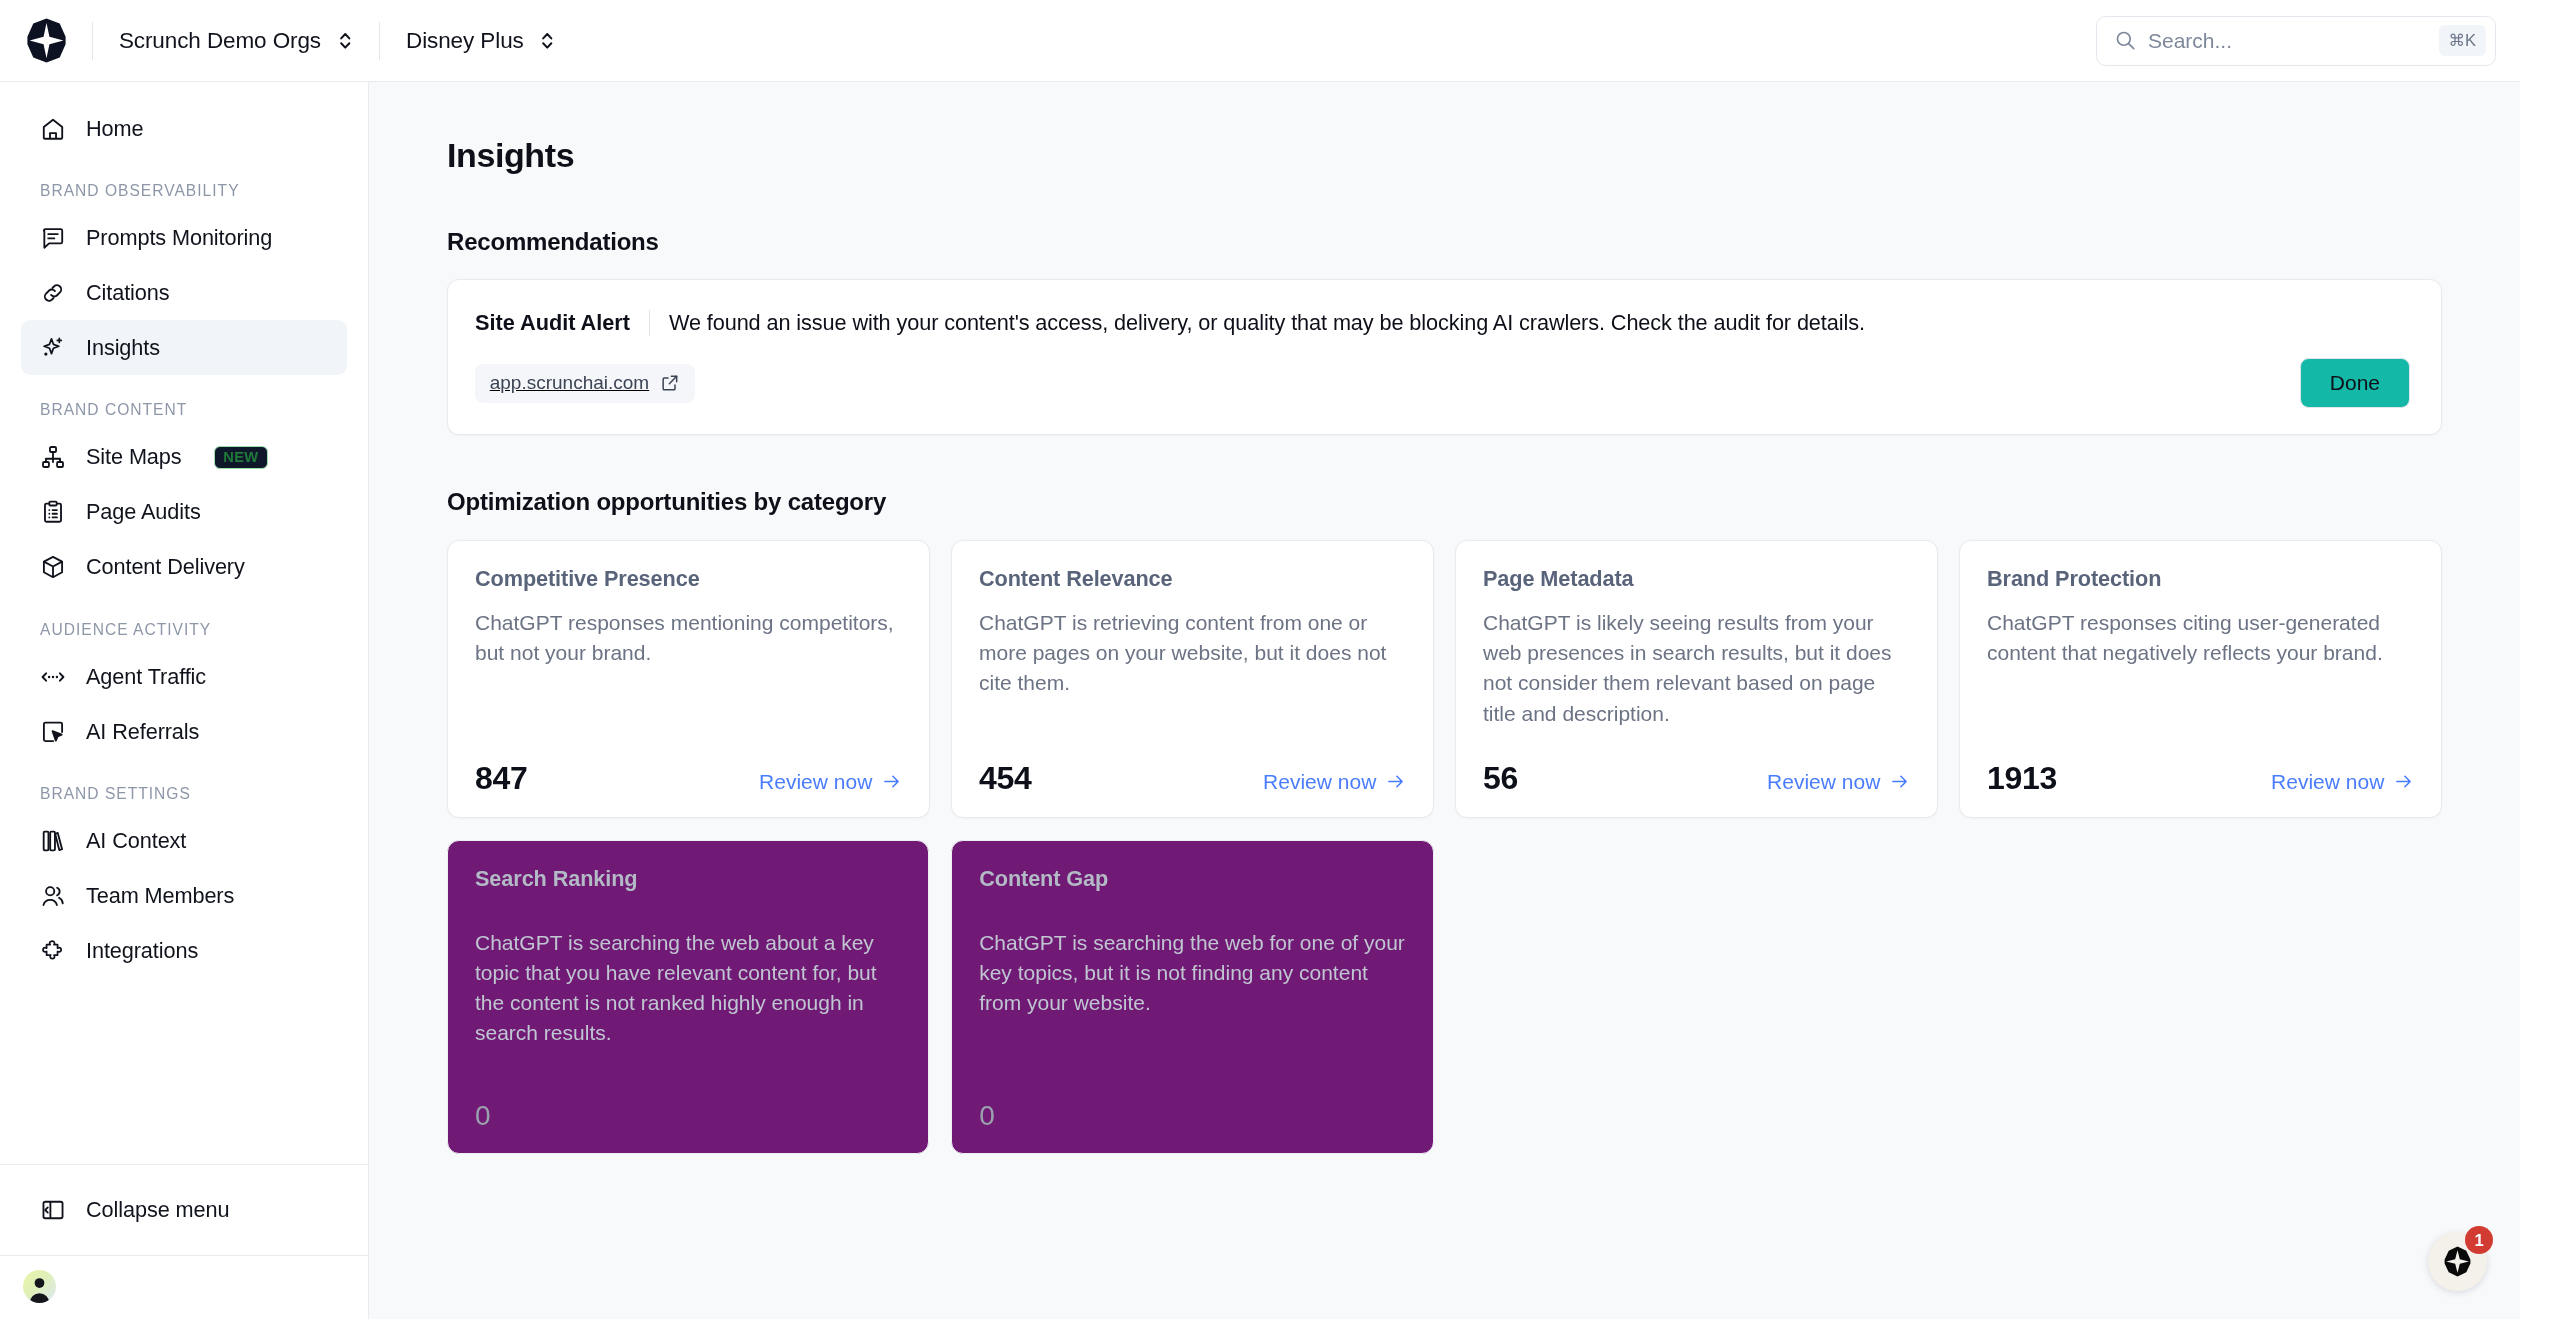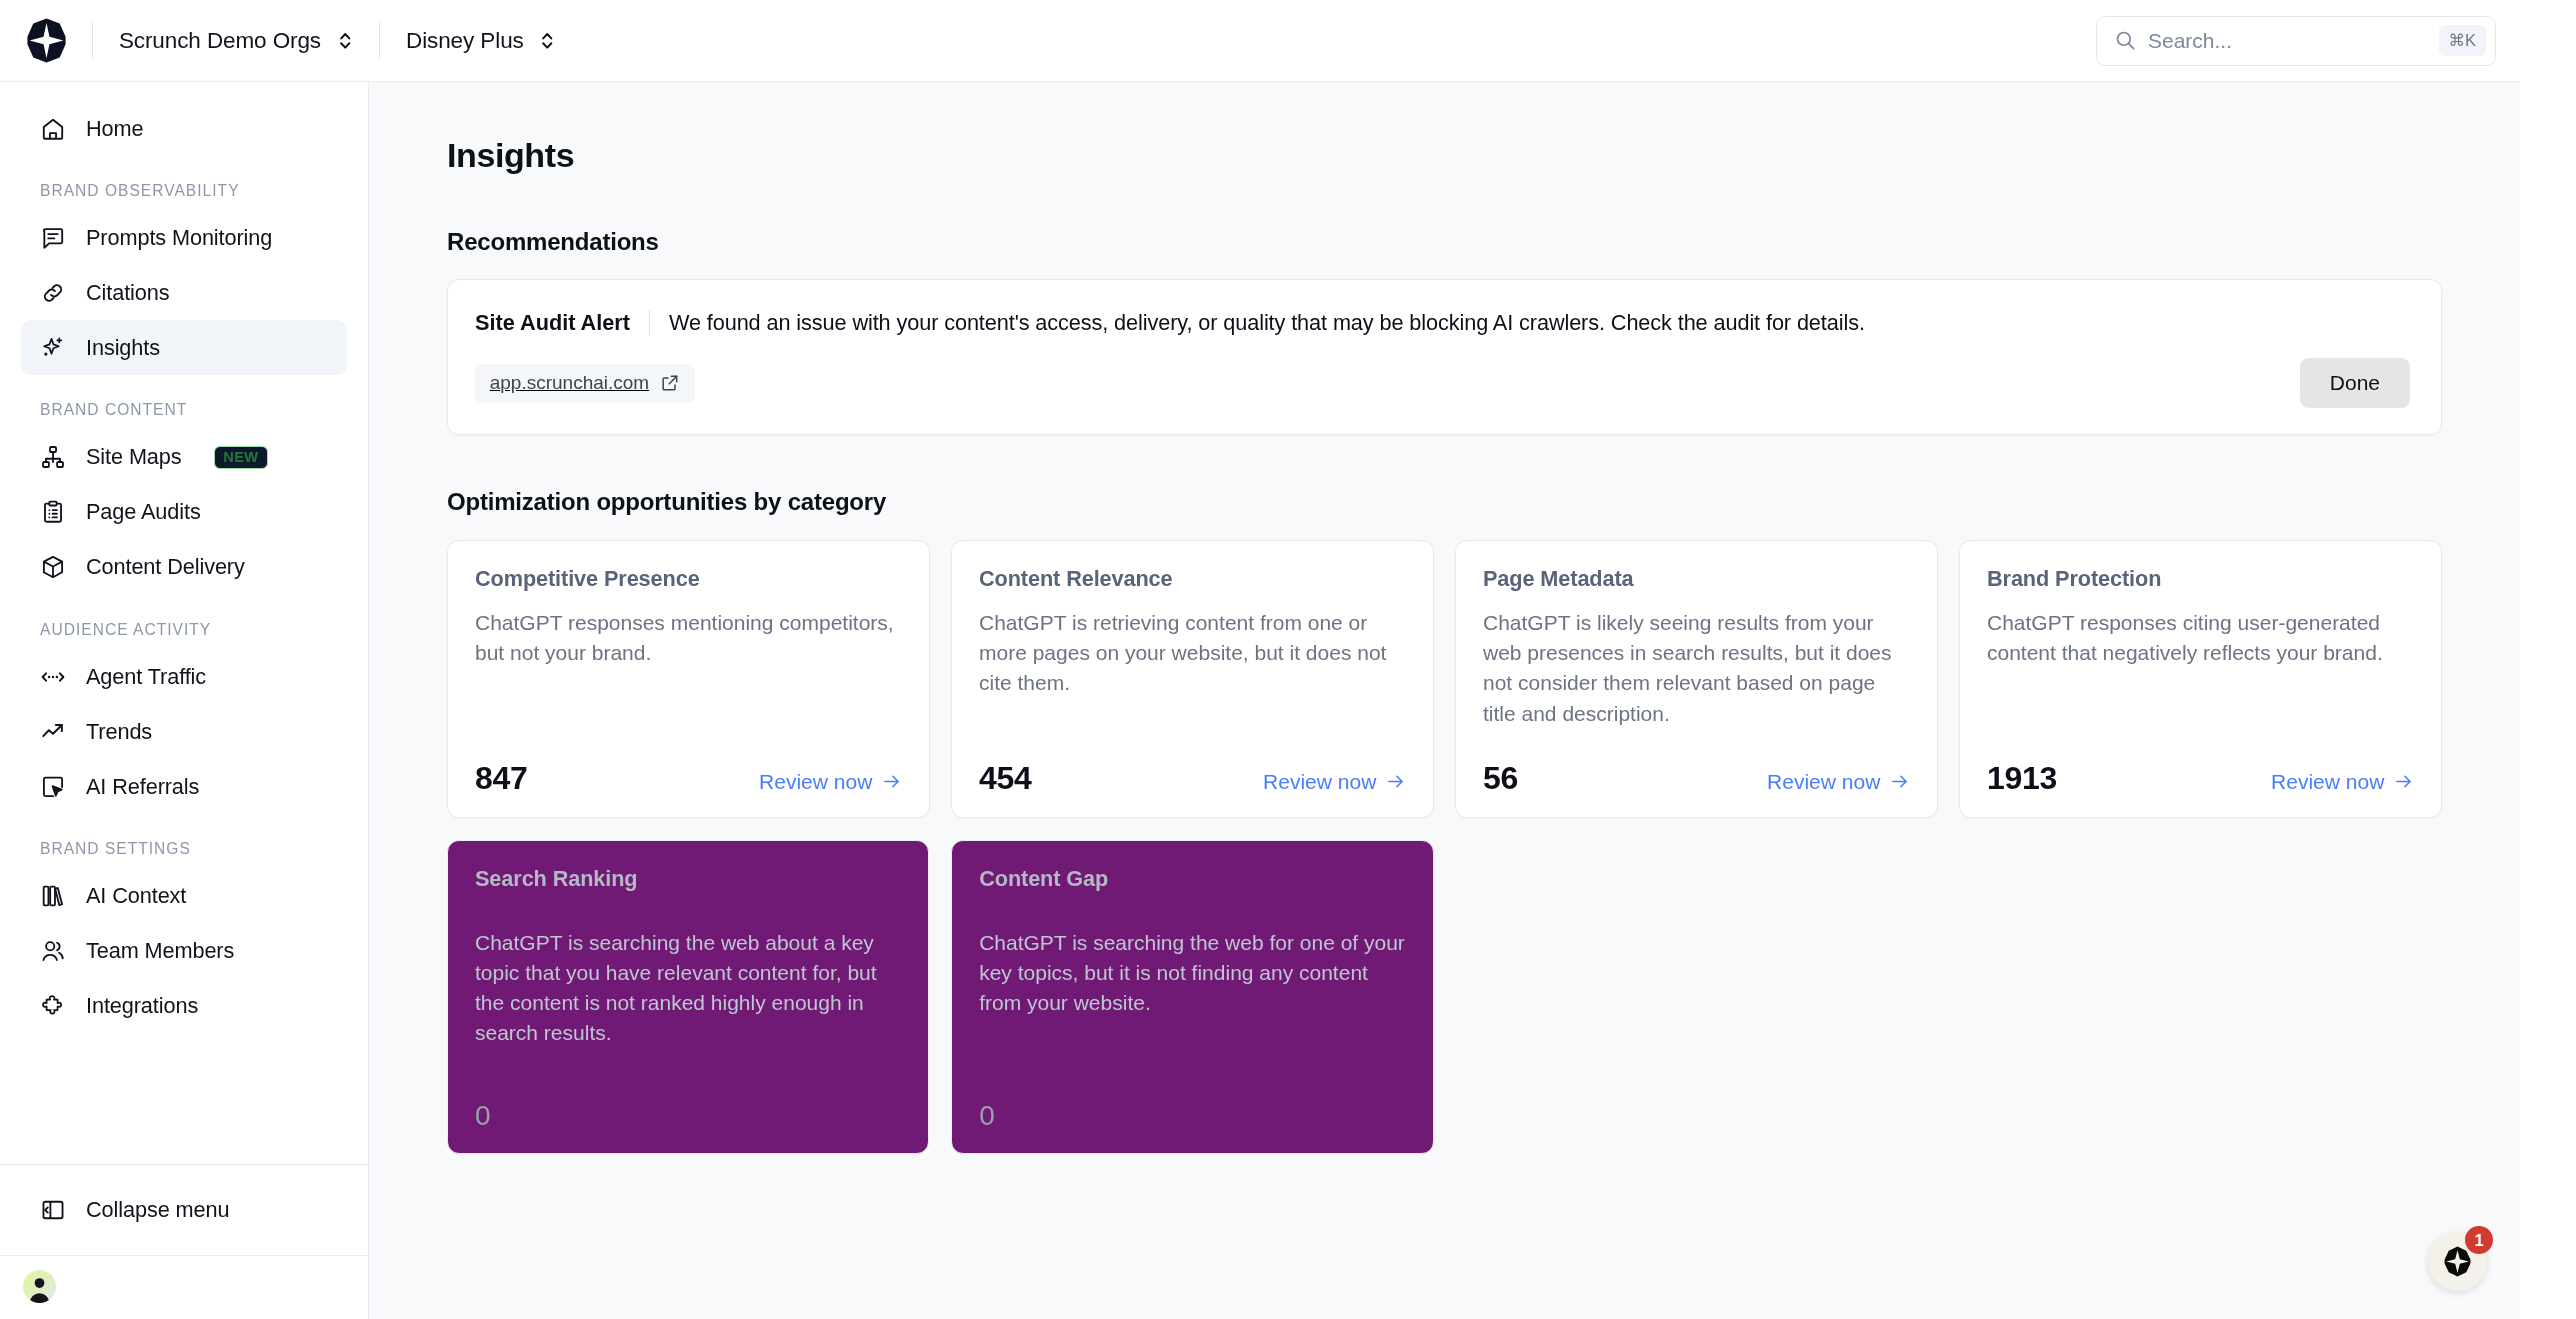--- a/index.html
+++ b/index.html
@@ -112,21 +112,21 @@
   .rec-bottom { display: flex; align-items: center; margin-top: 22.5px; }
   .url-pill {
     display: inline-flex; align-items: center; gap: 11.3px;
     background: #f4f6fa; border-radius: 7.8px;
     padding: 8.7px 14.7px; cursor: pointer; text-decoration: underline;
   }
   .url-text { font-size: 19px; color: #3c4453; }
   .rec-spacer { flex: 1 1 auto; }
   .done-btn {
     border: 0.9px solid #e2e6ec; border-radius: 8.7px;
-    background: #e5e5e5; cursor: pointer;
+    background: #14b8a6; cursor: pointer;
     font-family: inherit; font-size: 21px; color: #0d1018;
     padding: 12px 29px;
   }
 
   
   .grid {
     display: grid; grid-template-columns: repeat(4, 1fr);
     gap: 21px; margin-top: 24px;
   }
   .opp-card {
@@ -281,27 +281,20 @@
         <div class="sec-title">AUDIENCE ACTIVITY</div>
 
         <div class="nav-item">
           <svg class="nav-icon" viewBox="0 0 24 24" fill="none">
             <path d="M5.6 8.6 L2.4 12 L5.6 15.4 M18.4 8.6 L21.6 12 L18.4 15.4" stroke="#10131c" stroke-width="1.8" stroke-linecap="round" stroke-linejoin="round"></path>
             <path d="M8.4 12 h0.02 M12 12 h0.02 M15.6 12 h0.02" stroke="#10131c" stroke-width="2.2" stroke-linecap="round"></path>
           </svg>
           <span class="nav-label">Agent Traffic</span>
         </div>
 
-        <div class="nav-item">
-          <svg class="nav-icon" viewBox="0 0 24 24" fill="none">
-            <path d="M3 15.8 L8.2 10.4 L12 13.6 L20.2 5.6" stroke="#10131c" stroke-width="1.8" stroke-linecap="round" stroke-linejoin="round"></path>
-            <path d="M14.6 5.6 h5.6 v5.6" stroke="#10131c" stroke-width="1.8" stroke-linecap="round" stroke-linejoin="round"></path>
-          </svg>
-          <span class="nav-label">Trends</span>
-        </div>
 
         <div class="nav-item">
           <svg class="nav-icon" viewBox="0 0 24 24" fill="none">
             <path d="M20.4 12 V4.8 a1.4 1.4 0 0 0-1.4-1.4 H5 a1.4 1.4 0 0 0-1.4 1.4 V19 a1.4 1.4 0 0 0 1.4 1.4 h7.2" stroke="#10131c" stroke-width="1.7" stroke-linecap="round" stroke-linejoin="round"></path>
             <path d="M11.6 11.2 L20 14.4 L16.3 16 L14.6 20 Z" stroke="#10131c" stroke-width="1.7" stroke-linejoin="round" fill="#10131c"></path>
           </svg>
           <span class="nav-label">AI Referrals</span>
         </div>
 
         <div class="sec-title">BRAND SETTINGS</div>

